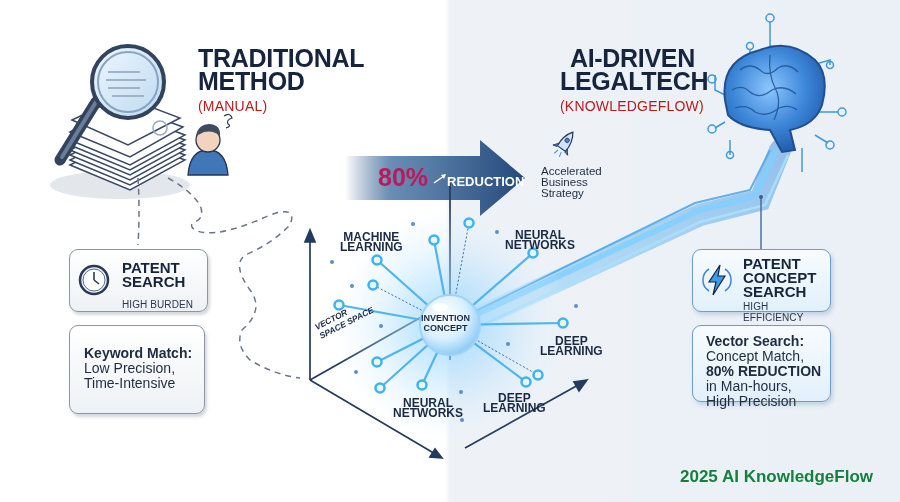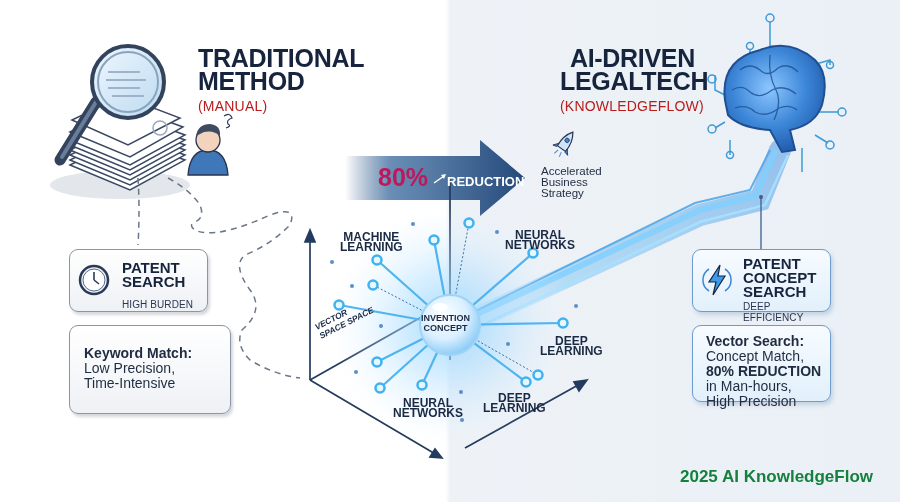--- a/index.html
+++ b/index.html
@@ -262,39 +262,39 @@
     <circle cx="16" cy="16" r="11" fill="#ffffff" stroke="#5a6c88" stroke-width="1"></circle>
     <line x1="16" y1="16" x2="16" y2="8" stroke="#2a3a55" stroke-width="1.6"></line>
     <line x1="16" y1="16" x2="21" y2="20" stroke="#2a3a55" stroke-width="1.6"></line>
   </svg>
   <div class="abs" style="left:52px; top:11px;">
     <div class="card-head">PATENT</div>
     <div class="card-head">SEARCH</div>
     <div class="card-sub">HIGH BURDEN</div>
   </div>
 </div>
-<div class="card" style="left:69px; top:325px; width:162px; height:89px;">
+<div class="card" style="left:69px; top:325px; width:136px; height:89px;">
   <div class="abs card-body" style="left:14px; top:20px;">
     <div style="font-weight:700;">Keyword Match:</div>
     <div>Low Precision,</div>
     <div>Time-Intensive</div>
   </div>
 </div>
 
 <div class="card ai" style="left:692px; top:249px; width:139px; height:63px;">
   <svg class="abs" style="left:8px; top:13px;" width="32" height="34" viewBox="0 0 32 34">
     <path d="M8,6 A13,13 0 0 0 8,28" fill="none" stroke="#3d87d8" stroke-width="1.5"></path>
     <path d="M24,6 A13,13 0 0 1 24,28" fill="none" stroke="#3d87d8" stroke-width="1.5"></path>
     <polygon points="19,2 8,19 15,19 12,32 24,13 17,13" fill="#3d9ae8" stroke="#17243d" stroke-width="1.2"></polygon>
   </svg>
   <div class="abs" style="left:50px; top:7px;">
     <div class="card-head">PATENT</div>
     <div class="card-head">CONCEPT</div>
     <div class="card-head">SEARCH</div>
-    <div class="card-sub" style="margin-top:2px;">DEEP EFFICIENCY</div>
+    <div class="card-sub" style="margin-top:2px;">HIGH EFFICIENCY</div>
   </div>
 </div>
 <div class="card ai" style="left:692px; top:325px; width:139px; height:77px;">
   <div class="abs card-body" style="left:13px; top:8px;">
     <div style="font-weight:700;">Vector Search:</div>
     <div>Concept Match,</div>
     <div style="font-weight:700;">80% REDUCTION</div>
     <div>in Man-hours,</div>
     <div>High Precision</div>
   </div>

